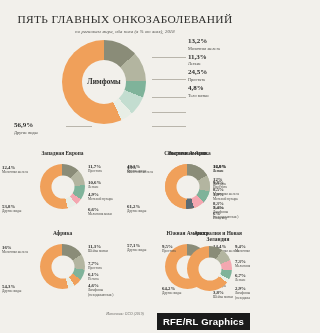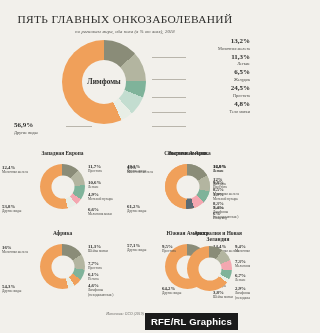--- a/index.html
+++ b/index.html
@@ -42,21 +42,21 @@
   .main-donut .hole{
     position:absolute;left:50%;top:50%;transform:translate(-50%,-50%);
     width:44px;height:44px;border-radius:50%;background:#f2f0eb;
   }
   .main-center{
     position:absolute;left:50%;top:50%;transform:translate(-50%,-50%);
     font-family:"Liberation Serif", serif;font-weight:bold;
     font-size:7.2px;color:#2e2e2c;white-space:nowrap;
   }
 
-  .mlegend{position:absolute;left:188px;top:0px;width:62px;text-align:right;}
+  .mlegend{position:absolute;left:188px;top:0px;width:62px;}
   .mlegend .row{margin-bottom:3.0px;}
   .mlegend .pct{font-family:"Liberation Serif",serif;font-weight:bold;font-size:7.0px;color:#2e2e2c;line-height:1.1;}
   .mlegend .nm{font-family:"Liberation Serif",serif;font-size:4.3px;color:#4a4a46;line-height:1.18;}
 
   .other-lab{position:absolute;left:14px;top:84px;width:58px;text-align:left;}
   .other-lab .pct{font-family:"Liberation Serif",serif;font-weight:bold;font-size:7.0px;color:#2e2e2c;line-height:1.1;}
   .other-lab .nm{font-family:"Liberation Serif",serif;font-size:4.3px;color:#4a4a46;line-height:1.18;}
 
   .lead{position:absolute;background:#b9b5ab;height:.6px;}
 
@@ -84,21 +84,21 @@
   .lab.l{text-align:left;left:2px;width:36px;}
   .lab.r{text-align:left;left:88px;width:37px;}
 
   
   .source{
     position:absolute;left:0;top:312px;width:250px;text-align:center;
     font-family:"Liberation Serif",serif;font-style:italic;
     font-size:3.8px;color:#6b6a66;
   }
   .brand{
-    position:absolute;right:12px;bottom:3px;
+    position:absolute;right:0;bottom:3px;
     background:#1b1b1b;color:#ffffff;
     font-family:"Liberation Sans",sans-serif;font-weight:bold;
     font-size:9.5px;letter-spacing:.2px;
     padding:3px 6px 3px 6px;
   }
 </style>
 </head>
 <body>
 
 <div class="sheet">
@@ -122,24 +122,20 @@
     <div class="mlegend">
       <div class="row">
         <div class="pct">13,2%</div>
         <div class="nm">Молочная железа</div>
       </div>
       <div class="row">
         <div class="pct">11,3%</div>
         <div class="nm">Легкие</div>
       </div>
       <div class="row">
-        <div class="pct">6,5%</div>
-        <div class="nm">Желудок</div>
-      </div>
-      <div class="row">
         <div class="pct">24,5%</div>
         <div class="nm">Простата</div>
       </div>
       <div class="row">
         <div class="pct">4,8%</div>
         <div class="nm">Тело матки</div>
       </div>
     </div>
 
     <div class="other-lab">

